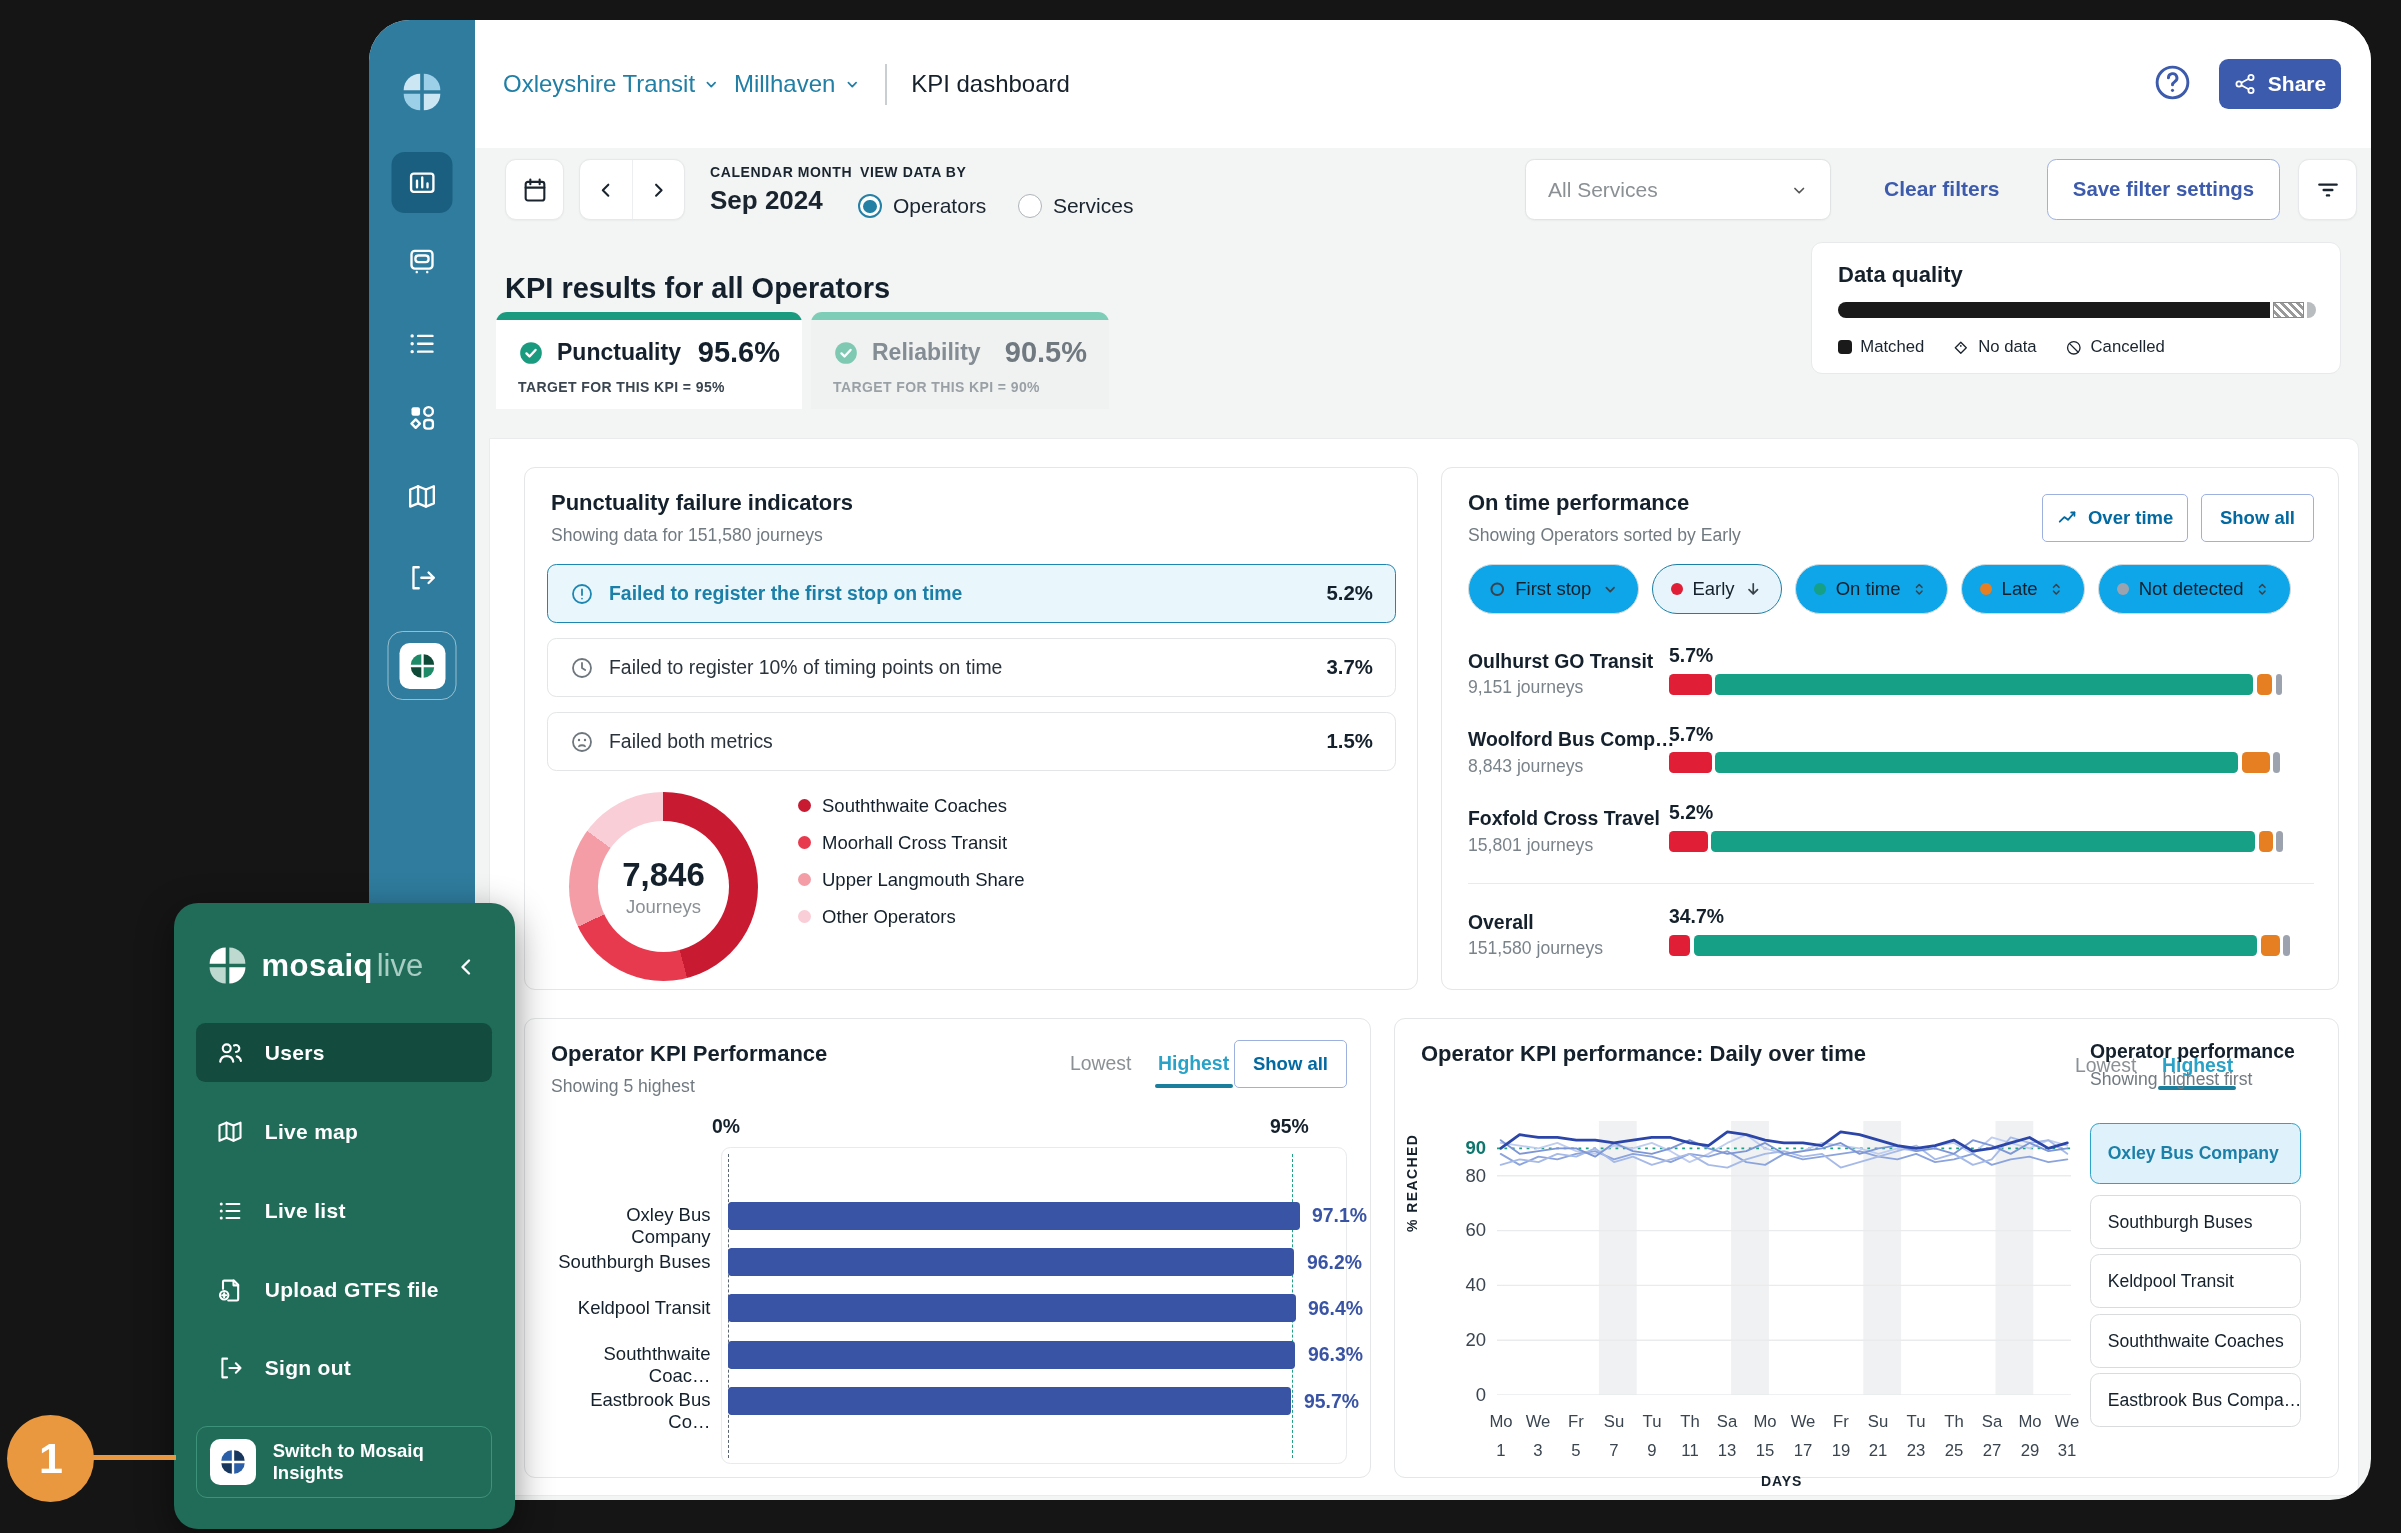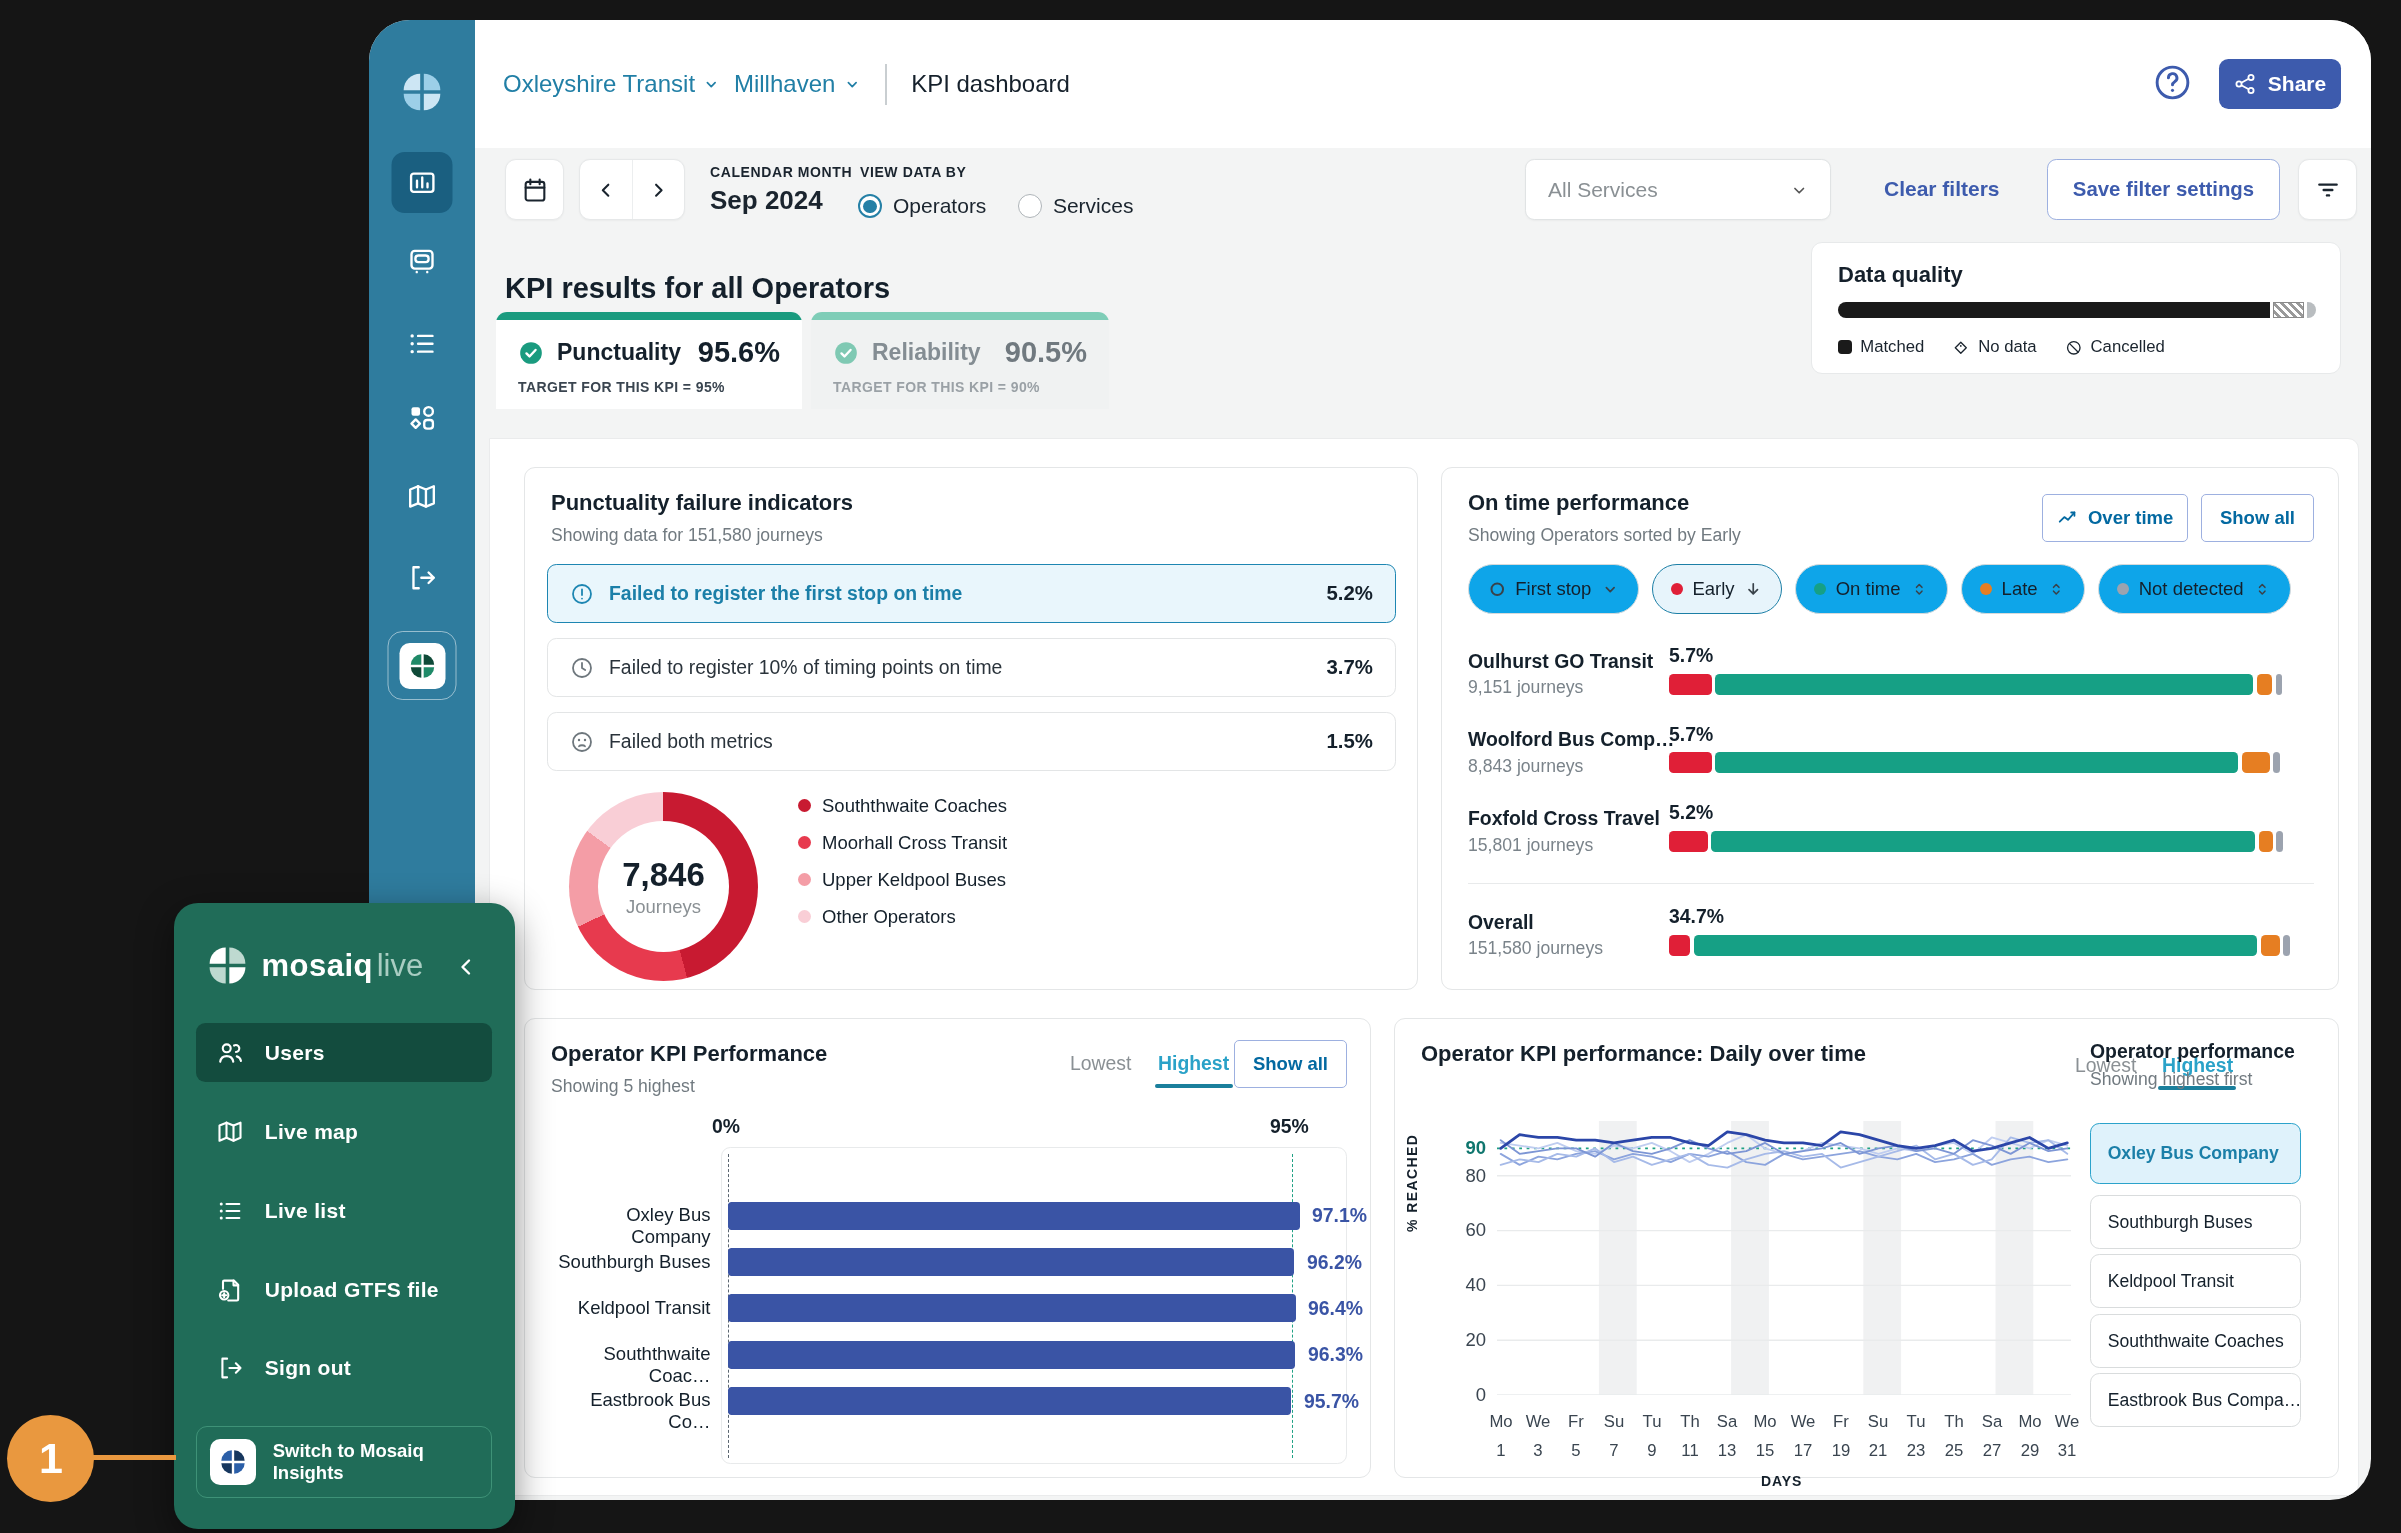--- a/index.html
+++ b/index.html
@@ -452,21 +452,21 @@
         <div class="li">
           <span class="dot" style="background: rgb(200, 26, 49);"></span>
           <span>Souththwaite Coaches</span>
         </div>
         <div class="li">
           <span class="dot" style="background: rgb(231, 58, 78);"></span>
           <span>Moorhall Cross Transit</span>
         </div>
         <div class="li">
           <span class="dot" style="background: rgb(244, 157, 166);"></span>
-          <span>Upper Keldpool Buses</span>
+          <span>Upper Langmouth Share</span>
         </div>
         <div class="li">
           <span class="dot" style="background: rgb(249, 206, 214);"></span>
           <span>Other Operators</span>
         </div>
       </div>
   </div>
 
   <div id="card-otp" class="card">
     <div class="card-title">On time performance</div>

